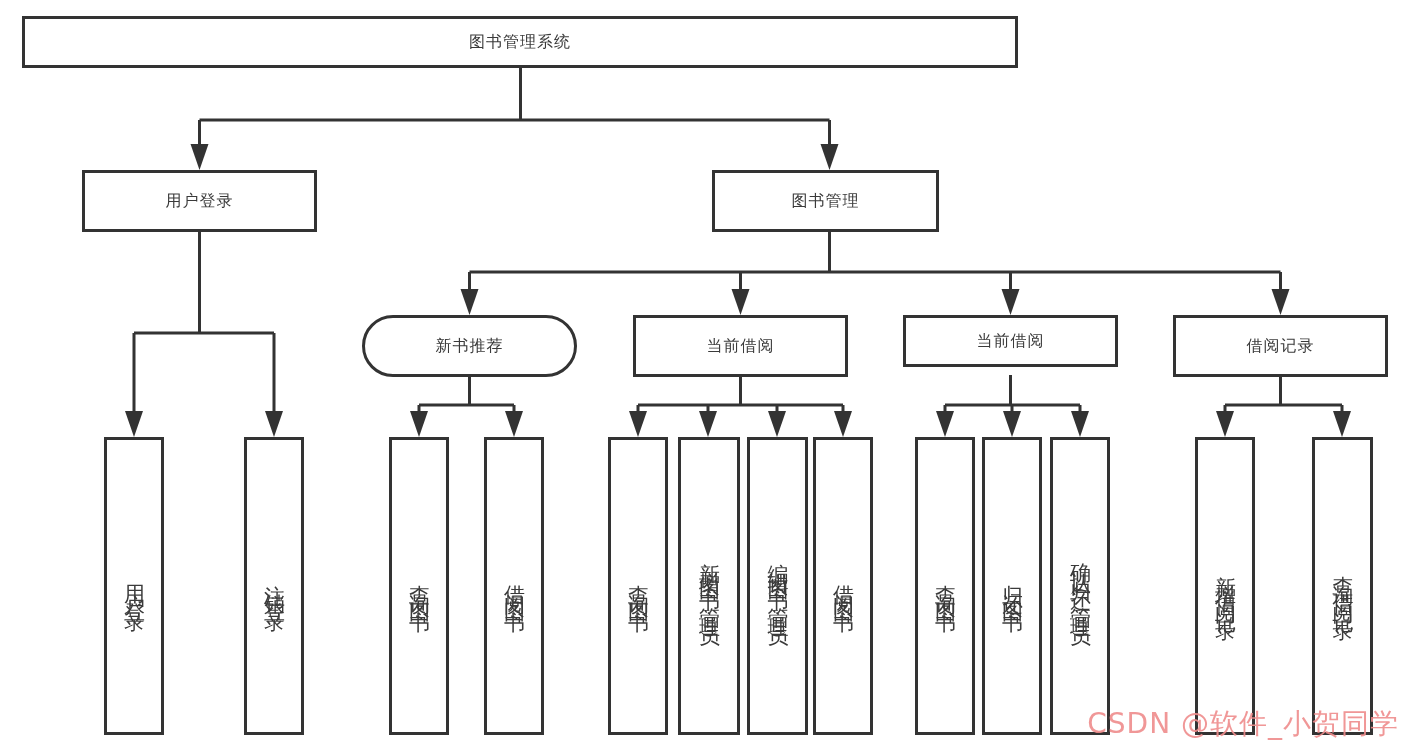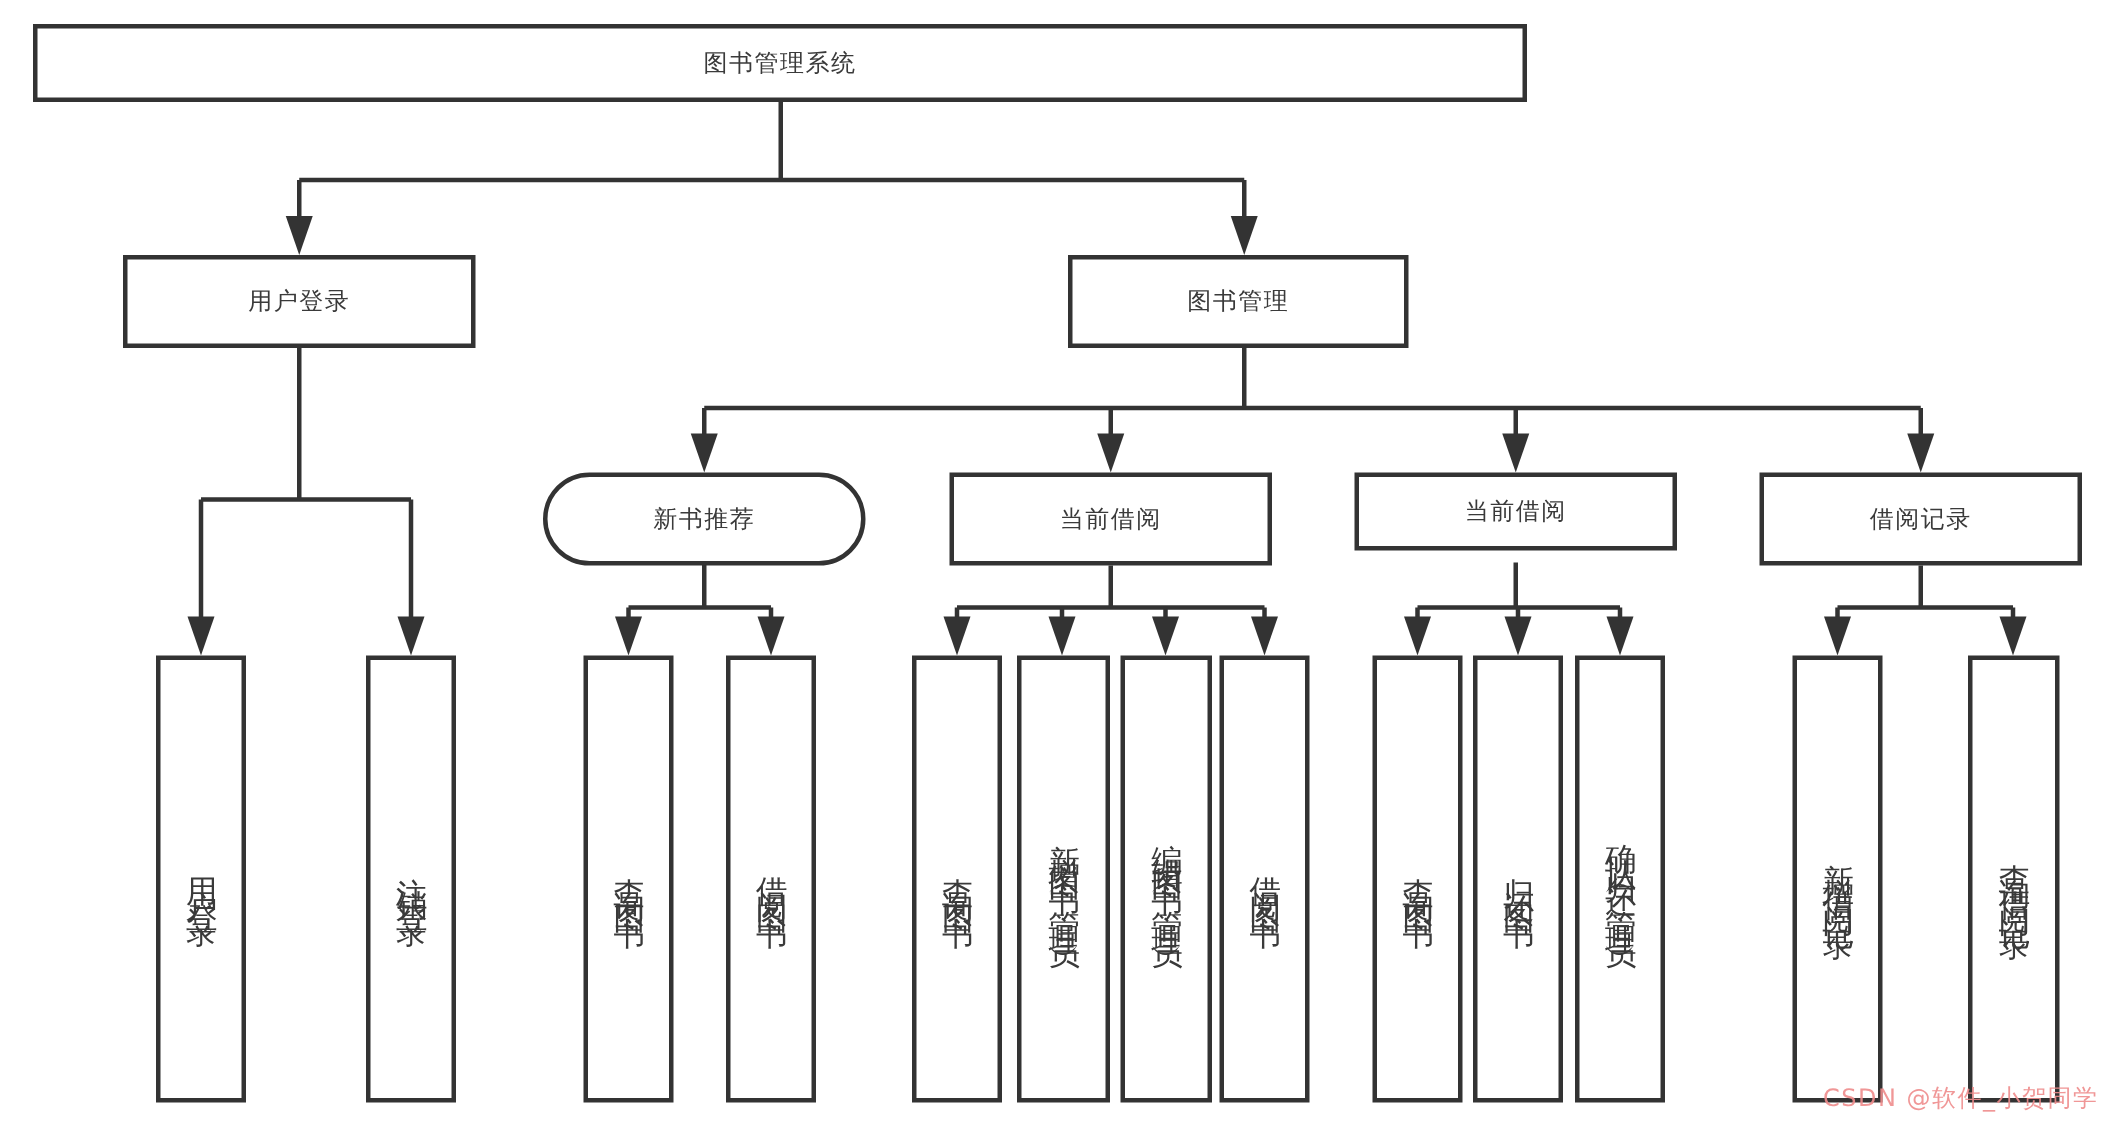--- a/index.html
+++ b/index.html
@@ -46,21 +46,21 @@
     text-orientation:mixed;
     font-size:21px;
     line-height:1;
     letter-spacing:9px;
     white-space:nowrap;
   }
   .watermark{
     position:absolute;
     right:6px;
     bottom:4px;
-    font-size:16px;
+    font-size:28px;
     letter-spacing:1px;
     color:var(--watermark-color);
     opacity:0.9;
     white-space:nowrap;
     z-index:5;
   }
 </style>
 </head>
 <body>
 

